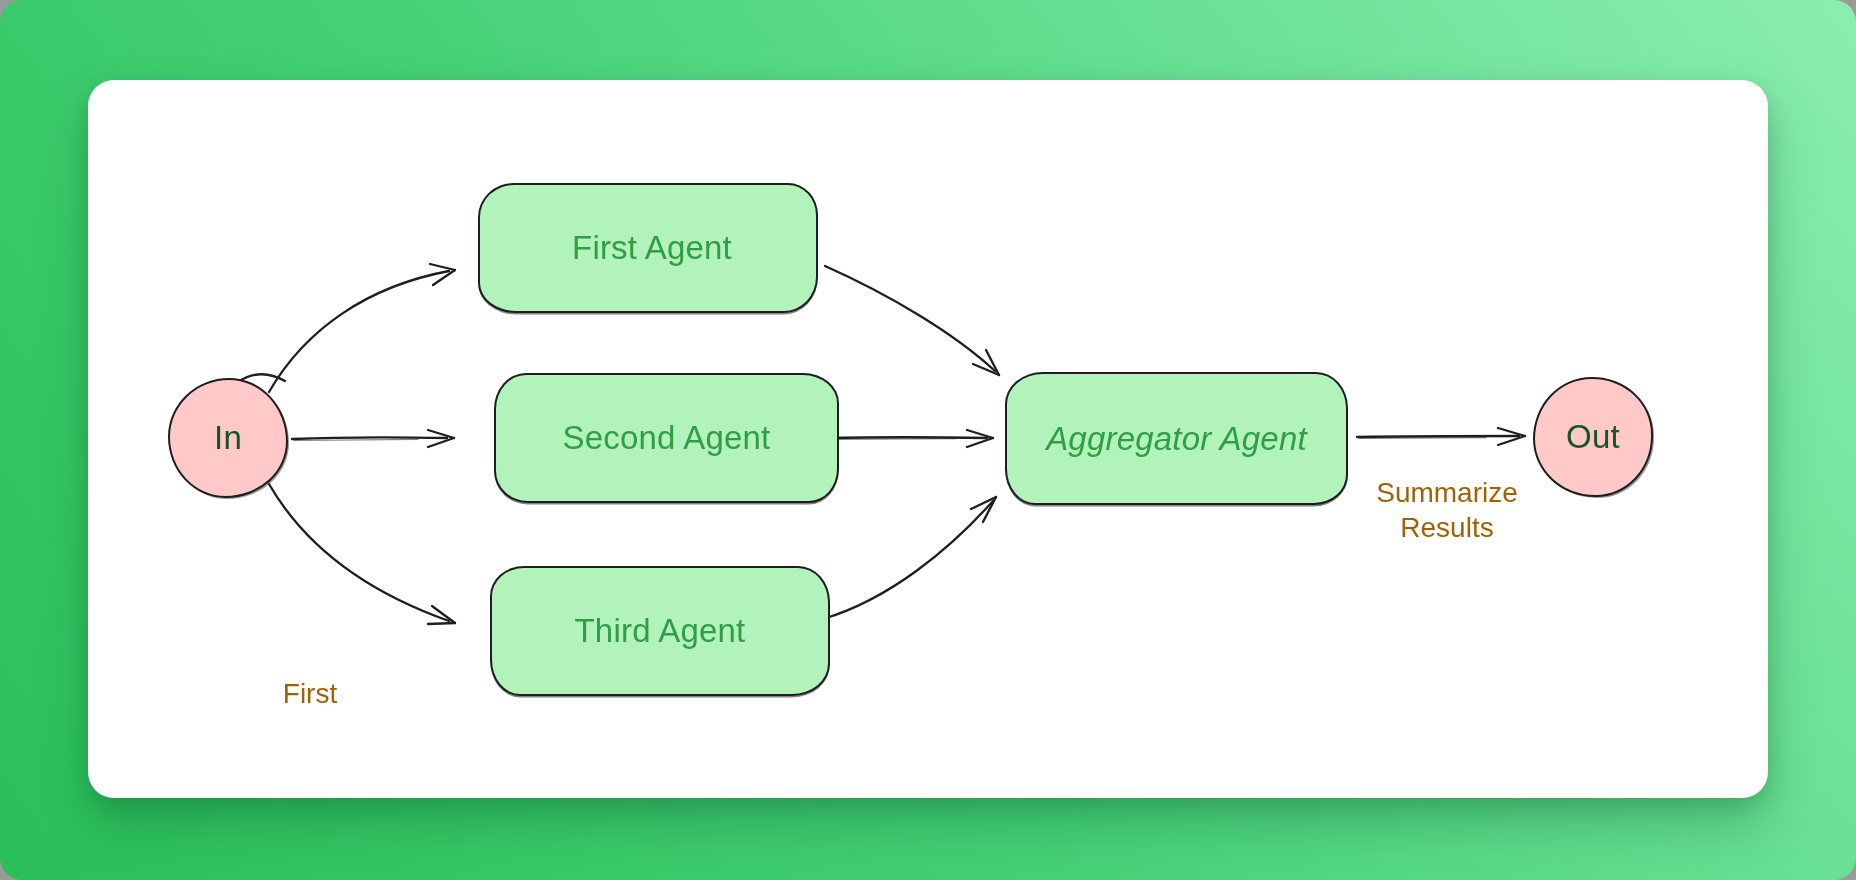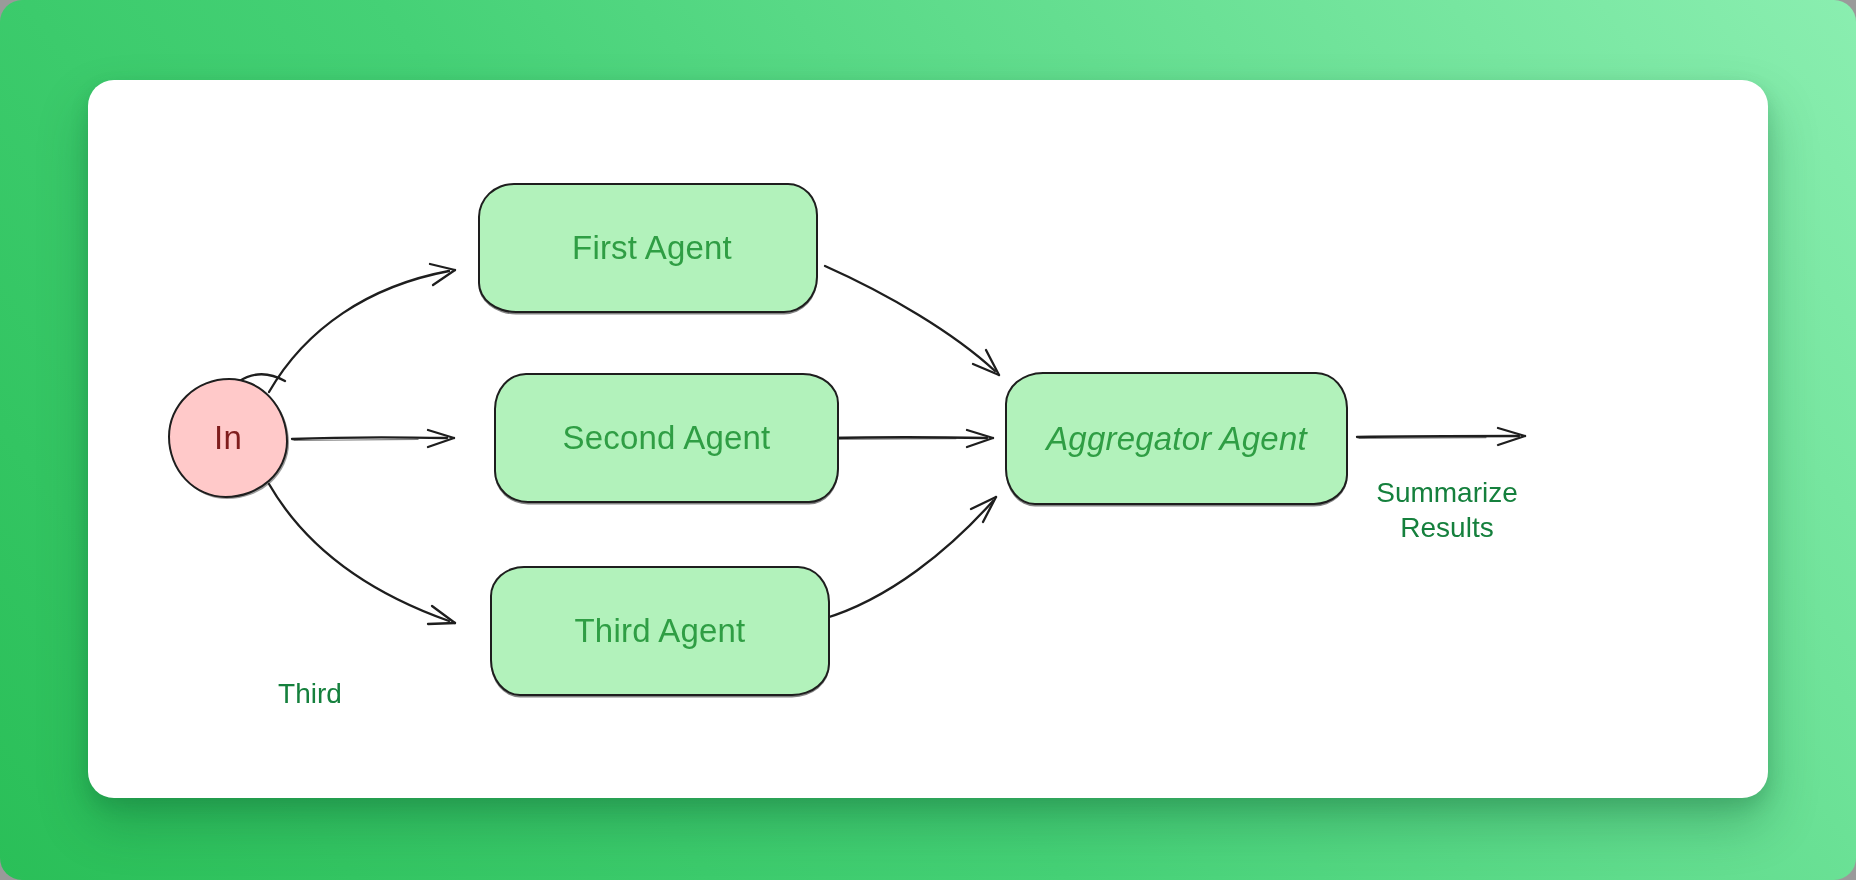--- a/index.html
+++ b/index.html
@@ -51,21 +51,21 @@
     font-size: 33px;
     font-weight: 500;
     letter-spacing: 0.2px;
     text-align: center;
   }
   .node.agent-box {
     box-shadow: 0 2px 0 -0.5px rgba(30,30,30,0.55);
   }
   .node.terminal {
     background: #ffc9c9;
-    color: #7f1d1d;
+    color: #14532d;
     box-shadow: 1.5px 1.5px 0 -0.5px rgba(30,30,30,0.45);
   }
   #node-in {
     left: 80px; top: 298px; width: 120px; height: 120px;
     border-radius: 51% 49% 52% 48% / 49% 53% 47% 51%;
   }
   #node-first {
     left: 390px; top: 103px; width: 340px; height: 130px;
     border-radius: 36px 30px 34px 38px / 34px 32px 36px 30px;
     padding-left: 8px;
@@ -84,21 +84,21 @@
     border-radius: 38px 32px 34px 30px / 32px 36px 30px 36px;
     font-style: italic;
   }
   #node-out {
     left: 1445px; top: 297px; width: 120px; height: 120px;
     border-radius: 49% 51% 48% 52% / 52% 48% 51% 49%;
   }
   .edge-label {
     position: absolute;
     transform: translate(-50%, -50%);
-    color: #15803d;
+    color: #a16207;
     font-size: 28px;
     font-weight: 500;
     text-align: center;
     line-height: 35px;
     white-space: nowrap;
   }
   #label-prompt { left: 222px; top: 613px; }
   #label-summarize { left: 1359px; top: 430px; }
 </style>
 </head>
@@ -174,23 +174,26 @@
     </div>
 
     <div class="node agent-box" id="node-third">
       <span>Third Agent</span>
     </div>
 
     <div class="node agent-box" id="node-aggregator">
       <span>Aggregator Agent</span>
     </div>
 
+    <div class="node terminal" id="node-out">
+      <span>Out</span>
+    </div>
 
     <div class="edge-label" id="label-prompt">
-      <span>Third</span>
+      <span>First</span>
     </div>
 
     <div class="edge-label" id="label-summarize">
       <div>Summarize</div>
       <div>Results</div>
     </div>
 
   </div>
 </div>
 

